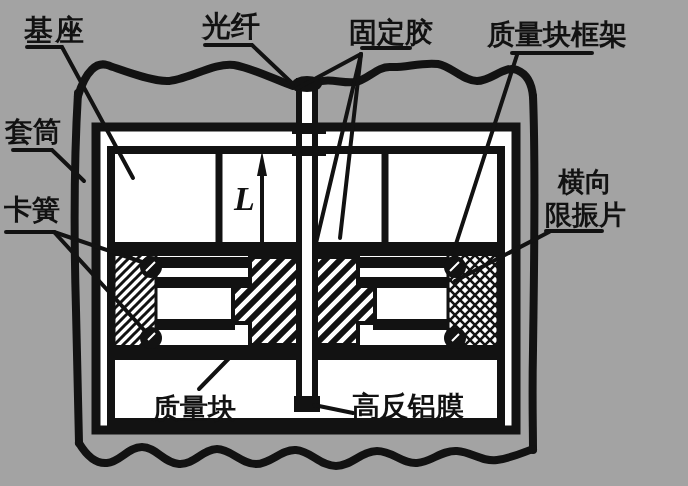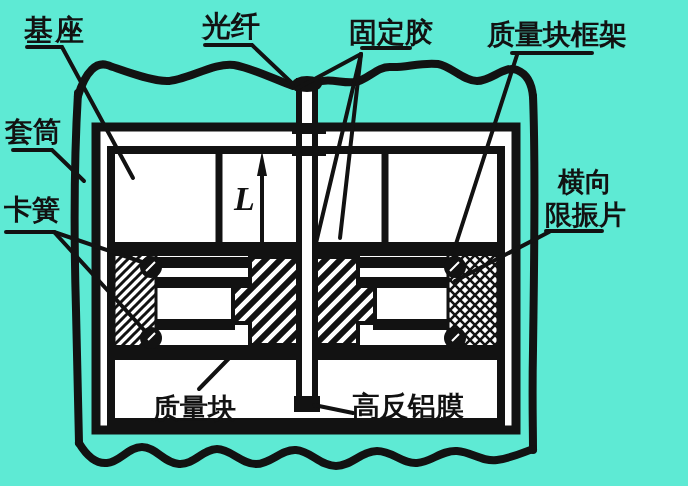--- a/index.html
+++ b/index.html
@@ -1,16 +1,16 @@
 <!DOCTYPE html>
 <html><head>
 <meta charset="utf-8">
 <style>
   html,body{margin:0;padding:0;background:#ffffff;}
-  .page{width:688px;height:486px;position:relative;background:#5eead4;overflow:hidden;
+  .page{width:688px;height:486px;position:relative;background:#a3a3a3;overflow:hidden;
         font-family:"DejaVu Sans","Liberation Sans",sans-serif;}
   svg{display:block;}
   text{fill:#121212;font-family:"DejaVu Sans","Liberation Sans",sans-serif;font-weight:600;}
   .dimL{font-family:"Liberation Serif","DejaVu Serif",serif;font-style:italic;font-weight:700;}
 </style>
 </head>
 <body>
 
 <div class="page">
 <svg width="688" height="486" viewBox="0 0 688 486">

